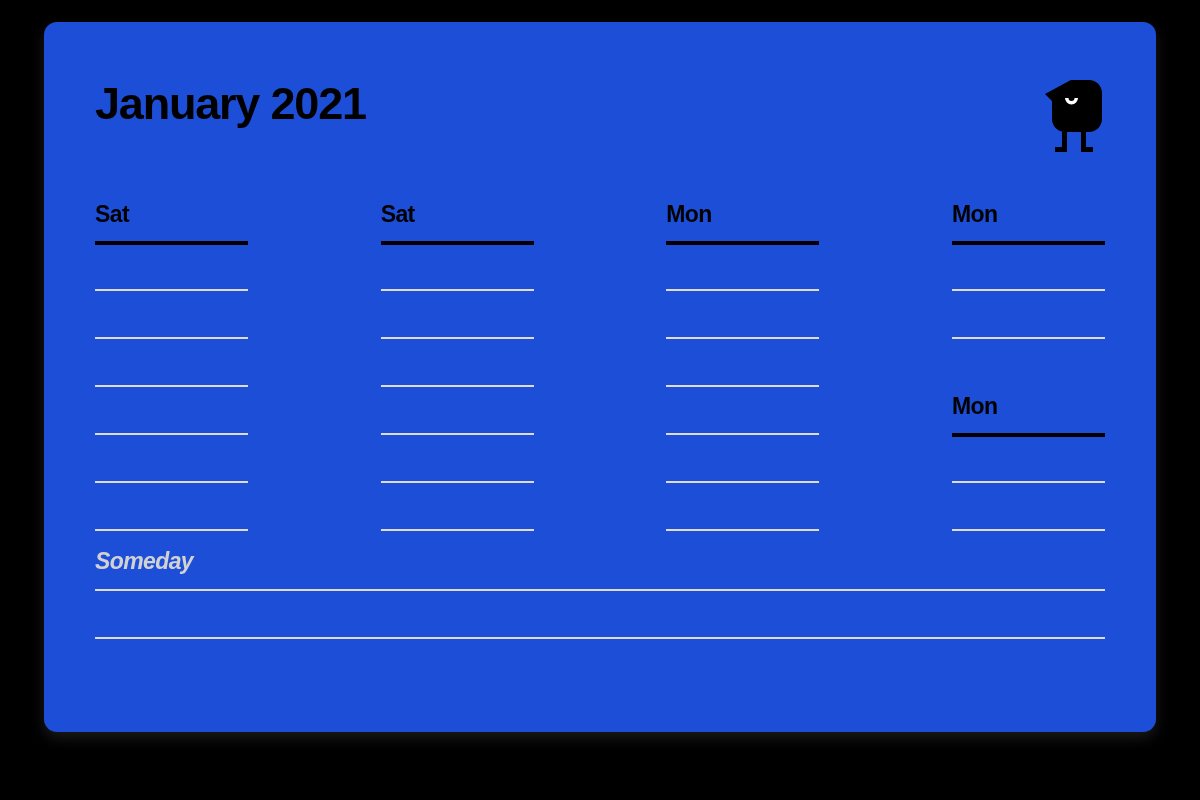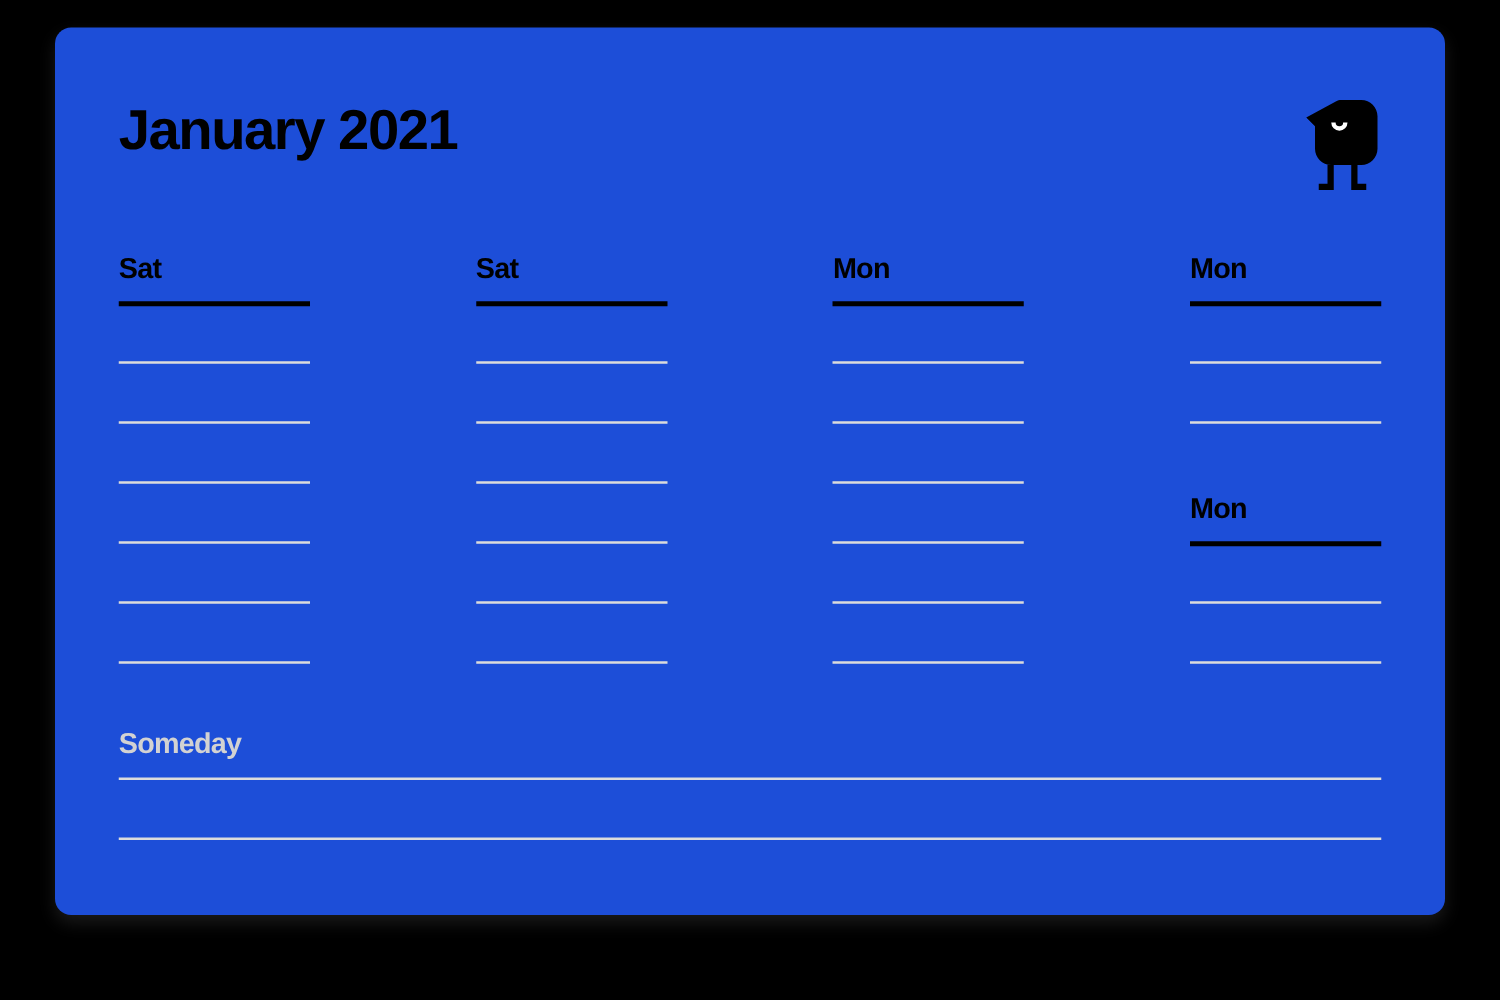--- a/index.html
+++ b/index.html
@@ -118,23 +118,24 @@
   .rule.light.r2 { top: 142px; }
   .rule.light.r3 { top: 190px; }
   .rule.light.r4 { top: 238px; }
   .rule.light.r5 { top: 286px; }
   .rule.light.r6 { top: 334px; }
 
   
   .someday-section {
     position: absolute;
     left: 51px;          
-    top: 559px;          
+    top: 526px;          
     width: 1010px;
     height: 100px;
+    font-style: italic;
   }
   .someday-label {
     position: absolute;
     left: 0;
     top: 0;
     margin: 0;
     font-size: 23px;
     font-weight: 900;
     letter-spacing: -0.6px;
     color: #d2d2d2;

